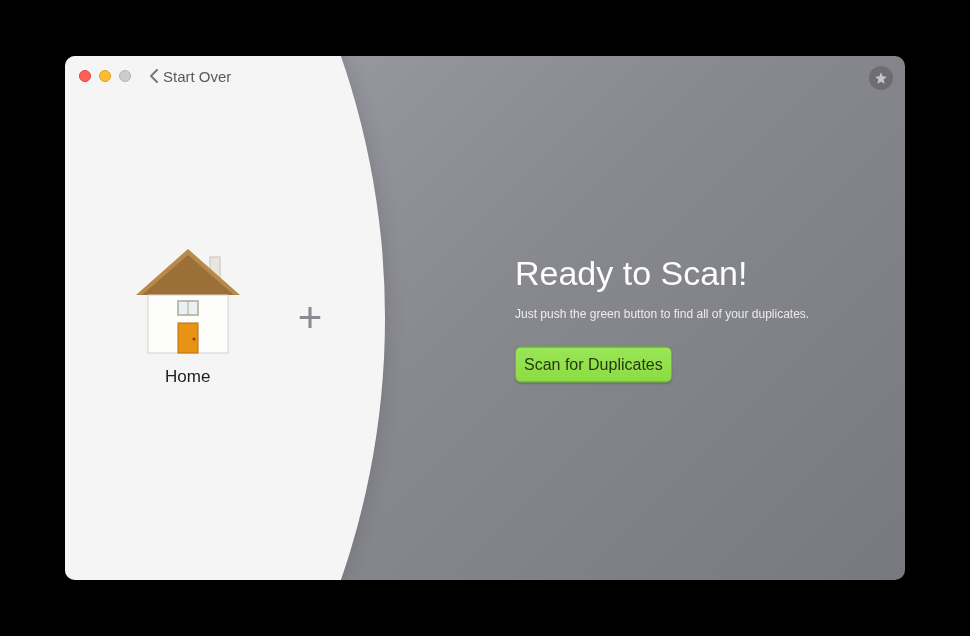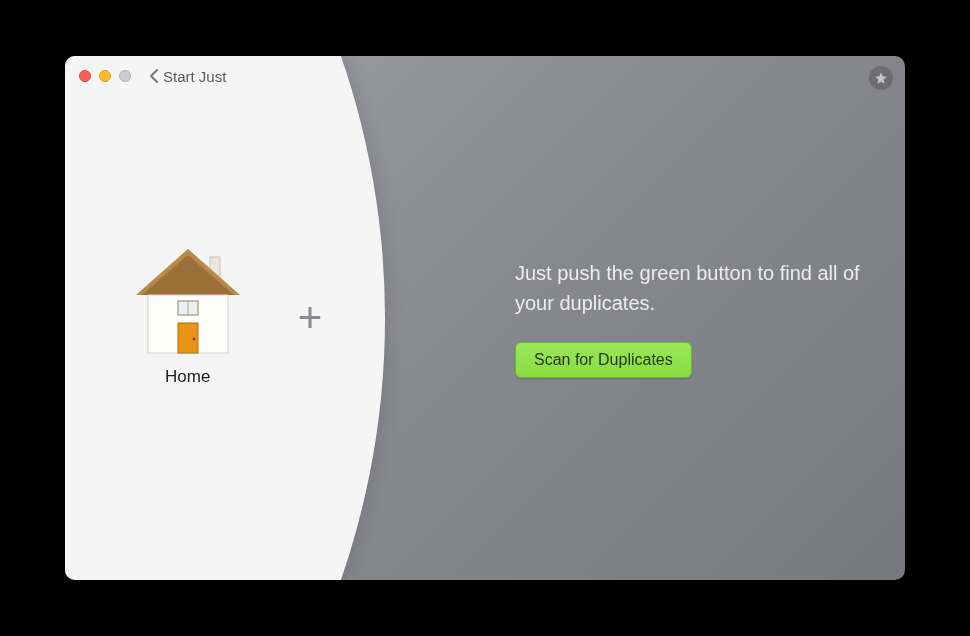--- a/index.html
+++ b/index.html
@@ -140,32 +140,32 @@
       color: #fff;
       z-index: 15;
     }
     .headline {
       font-size: 34px;
       font-weight: 400;
       margin-bottom: 12px;
       color: #fdfdfd;
     }
     .subtext {
-      font-size: 20px;
+      font-size: 12px;
       line-height: 1.5;
       color: rgba(255,255,255,0.85);
       margin-bottom: 24px;
     }
     .scan-btn {
       display: inline-block;
       background: linear-gradient(#9ae657, #8bdc43);
       color: #263a0e;
       font-size: 16px;
       font-weight: 500;
-      padding: 8px 18px;
+      padding: 8px 8px;
       border-radius: 6px;
       border: 1px solid #6fba2e;
       cursor: pointer;
       box-shadow: 0 1px 2px rgba(0,0,0,0.2);
     }
   </style>
 </head>
 <body>
 
 <div class="window">
@@ -182,21 +182,21 @@
       <div class="dot red"></div>
       <div class="dot yellow"></div>
       <div class="dot grey"></div>
     </div>
     <div class="start-over">
       <span class="chev-left">
         <svg width="9" height="14" viewBox="0 0 9 14">
             <path d="M7 1 L1 7 L7 13" stroke="#7a7a7a" stroke-width="2" fill="none" stroke-linecap="round" stroke-linejoin="round"></path>
           </svg>
       </span>
-      <span>Start Just</span>
+      <span>Start Over</span>
     </div>
     <div class="star">
       <svg width="14" height="14" viewBox="0 0 24 24">
         <path fill="rgba(255,255,255,0.6)" d="M12 2l2.9 6.9L22 9.8l-5.5 4.9L18.2 22 12 18.3 5.8 22l1.7-7.3L2 9.8l7.1-.9z"></path>
       </svg>
     </div>
   </div>
 
   <div class="left-content">
     <div class="folder-tile">
@@ -216,16 +216,17 @@
         <circle cx="66" cy="90" r="1.5" fill="#7a4a08"></circle>
       </svg>
       <div class="folder-label">Home</div>
     </div>
     <div class="add-btn">
       <span>+</span>
     </div>
   </div>
 
   <div class="right-content">
+    <div class="headline">Ready to Scan!</div>
     <div class="subtext">Just push the green button to find all of your duplicates.</div>
     <div class="scan-btn">Scan for Duplicates</div>
   </div>
 </div>
 
 </body></html>

